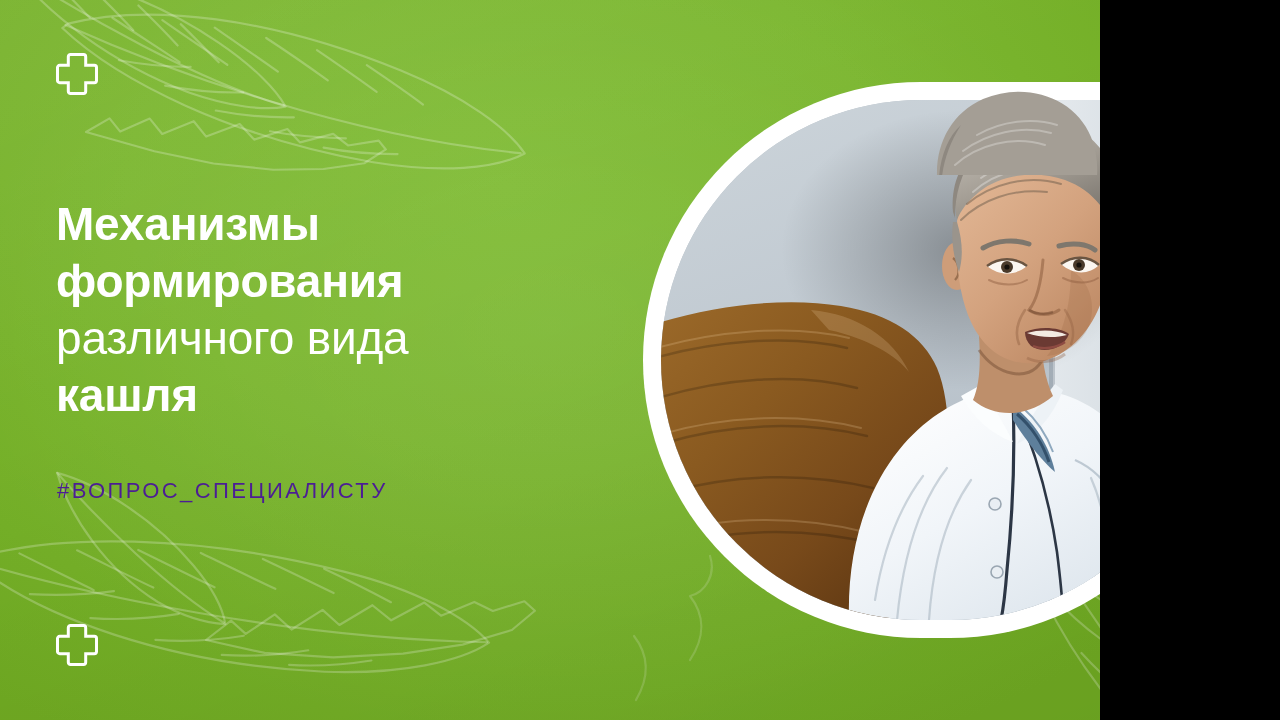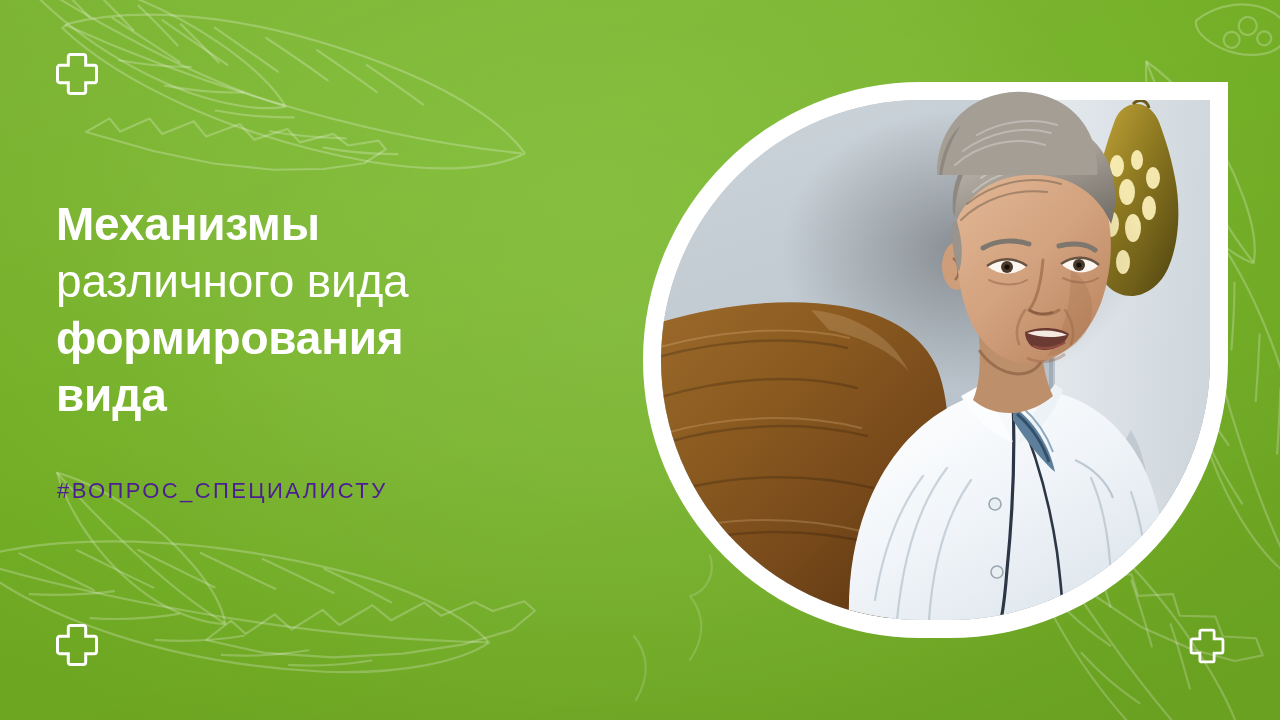--- a/index.html
+++ b/index.html
@@ -3,21 +3,21 @@
 <meta charset="utf-8">
 <title>Механизмы формирования различного вида кашля</title>
 <style>
   html, body {
     margin: 0;
     padding: 0;
     background: #000;
   }
   .stage {
     position: relative;
-    width: 1280px;
+    width: 1100px;
     height: 720px;
     overflow: hidden;
     font-family: "Liberation Sans", "DejaVu Sans", sans-serif;
     background: #76B22A;
   }
 
   
   .bg-base {
     position: absolute;
     inset: 0;
@@ -486,21 +486,21 @@
           <path d="M302,78 C326,60 360,52 390,60"></path>
           <path d="M316,62 C340,48 372,44 396,52"></path>
         </g>
       </g>
     </svg>
   </div>
 
   <div class="copy">
     <h1 class="title">
       <span class="ln bold">Механизмы</span>
+      <span class="ln bold">формирования</span>
       <span class="ln light">различного вида</span>
-      <span class="ln bold">формирования</span>
-      <span class="ln bold">вида</span>
+      <span class="ln bold">кашля</span>
     </h1>
   </div>
 
   <p class="hashtag">#ВОПРОС_СПЕЦИАЛИСТУ</p>
 
 </div>
 
 </body></html>

